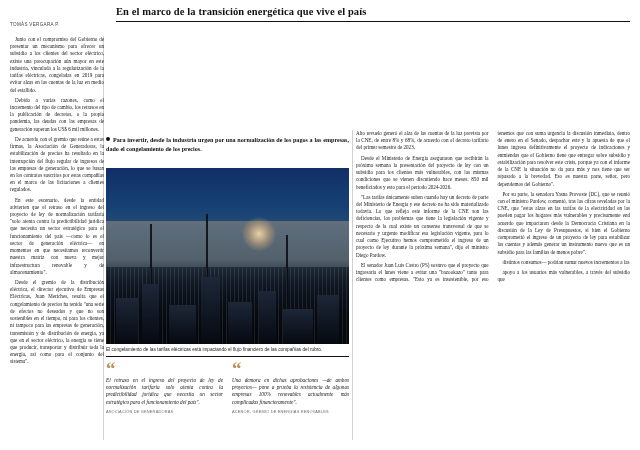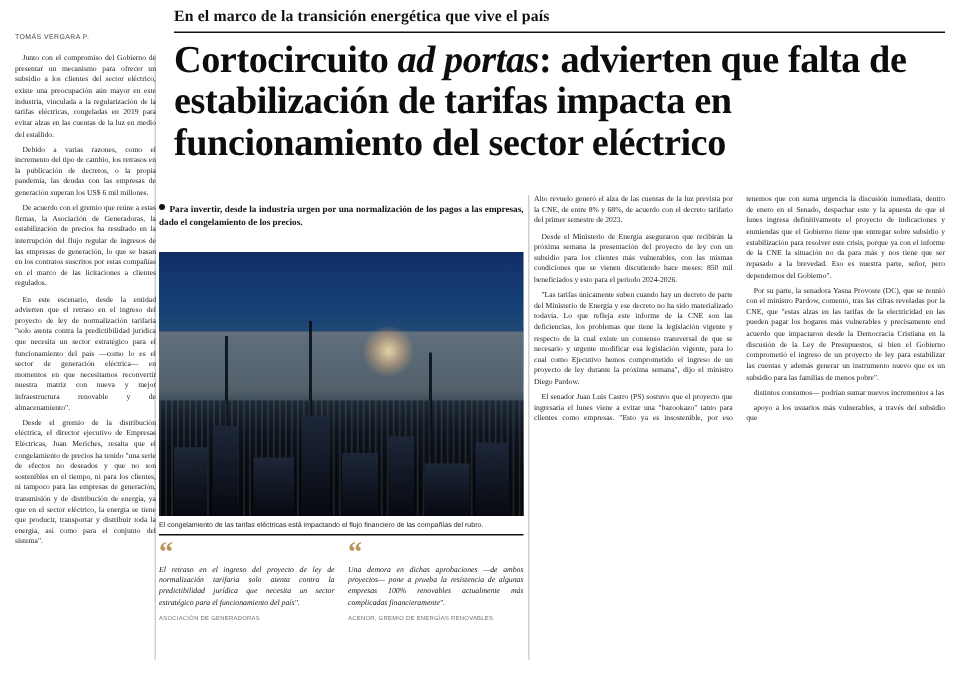--- a/index.html
+++ b/index.html
@@ -267,21 +267,20 @@
 <div class="page">
 
   <div class="vrule2"></div>
 
   <div class="kicker-row">
     <div class="kicker">En el marco de la transición energética que vive el país</div>
   </div>
 
   <div class="byline">TOMÁS VERGARA P.</div>
 
-  <h1 class="headline"><span>Cortocircuito </span><em>ad portas</em><span>: advierten que falta de estabilización de tarifas impacta en funcionamiento del sector eléctrico</span></h1>
 
   <div class="col-left">
     <p>Junto con el compromiso del Gobierno de presentar un mecanismo para ofrecer un subsidio a los clientes del sector eléctrico, existe una preocupación aún mayor en este industria, vinculada a la regularización de la tarifas eléctricas, congeladas en 2019 para evitar alzas en las cuentas de la luz en medio del estallido.</p>
     <p>Debido a varias razones, como el incremento del tipo de cambio, los retrasos en la publicación de decretos, o la propia pandemia, las deudas con las empresas de generación superan los US$ 6 mil millones.</p>
     <p>De acuerdo con el gremio que reúne a estas firmas, la Asociación de Generadoras, la estabilización de precios ha resultado en la interrupción del flujo regular de ingresos de las empresas de generación, lo que se basan en los contratos suscritos por estas compañías en el marco de las licitaciones a clientes regulados.</p>
     <p>En este escenario, desde la entidad advierten que el retraso en el ingreso del proyecto de ley de normalización tarifaria "solo atenta contra la predictibilidad jurídica que necesita un sector estratégico para el funcionamiento del país —como lo es el sector de generación eléctrica— en momentos en que necesitamos reconvertir nuestra matriz con nueva y mejor infraestructura renovable y de almacenamiento".</p>
     <p>Desde el gremio de la distribución eléctrica, el director ejecutivo de Empresas Eléctricas, Juan Meriches, resalta que el congelamiento de precios ha tenido "una serie de efectos no deseados y que no son sostenibles en el tiempo, ni para los clientes, ni tampoco para las empresas de generación, transmisión y de distribución de energía, ya que en el sector eléctrico, la energía se tiene que producir, transportar y distribuir toda la energía, así como para el conjunto del sistema".</p>
   </div>
 
   <div class="intro">

